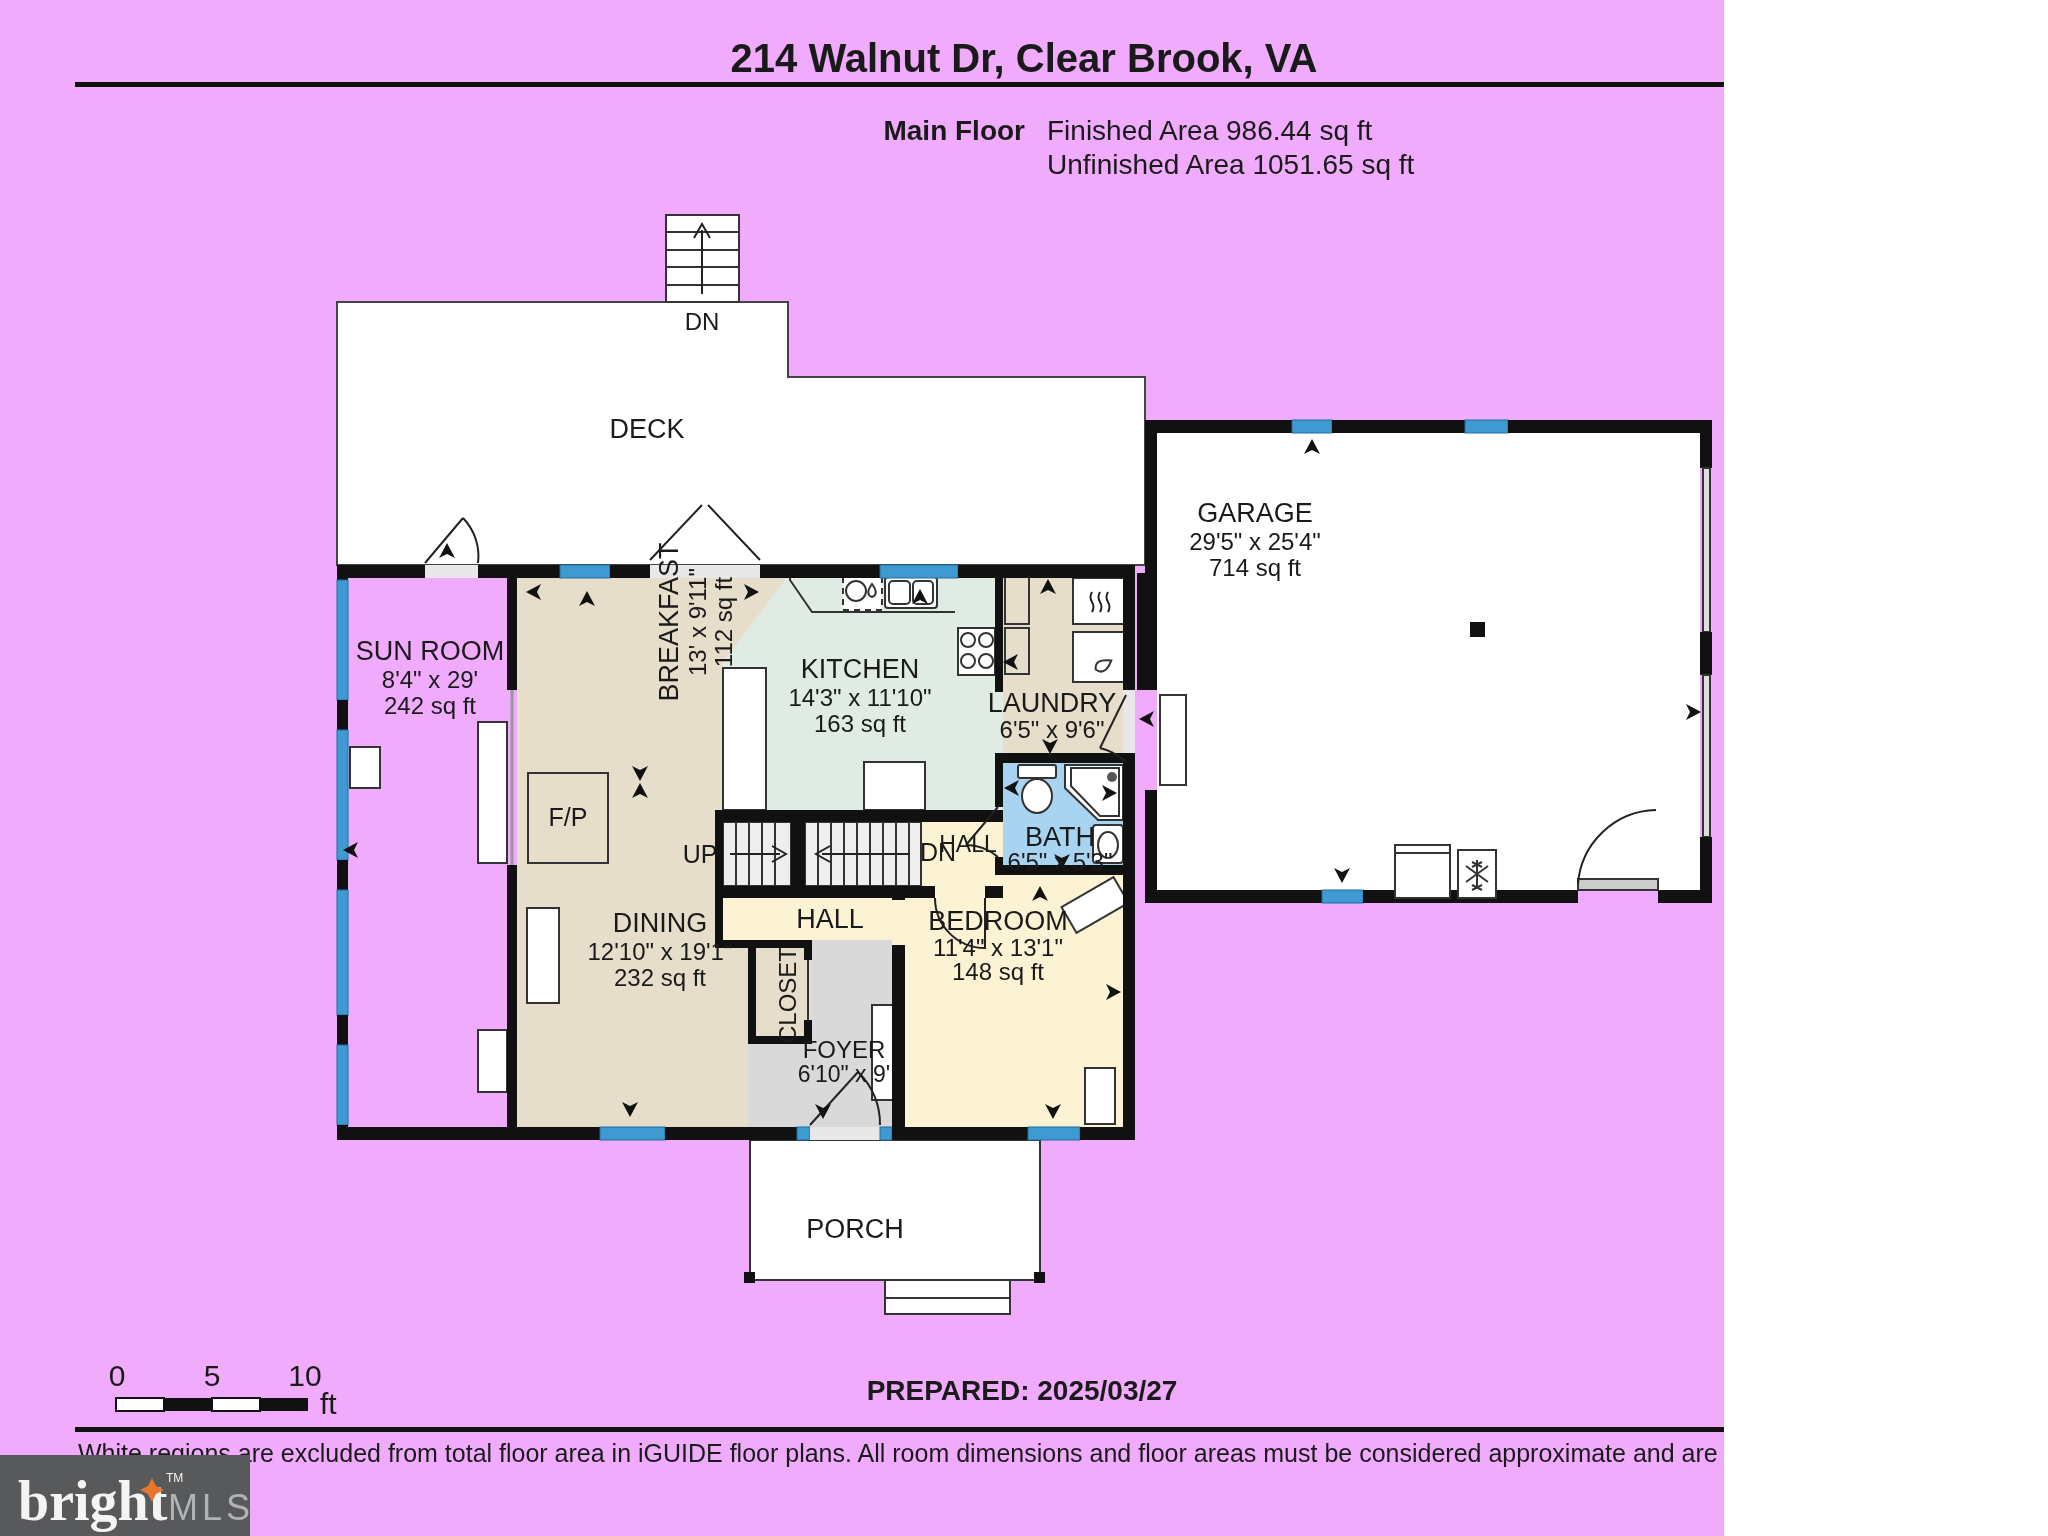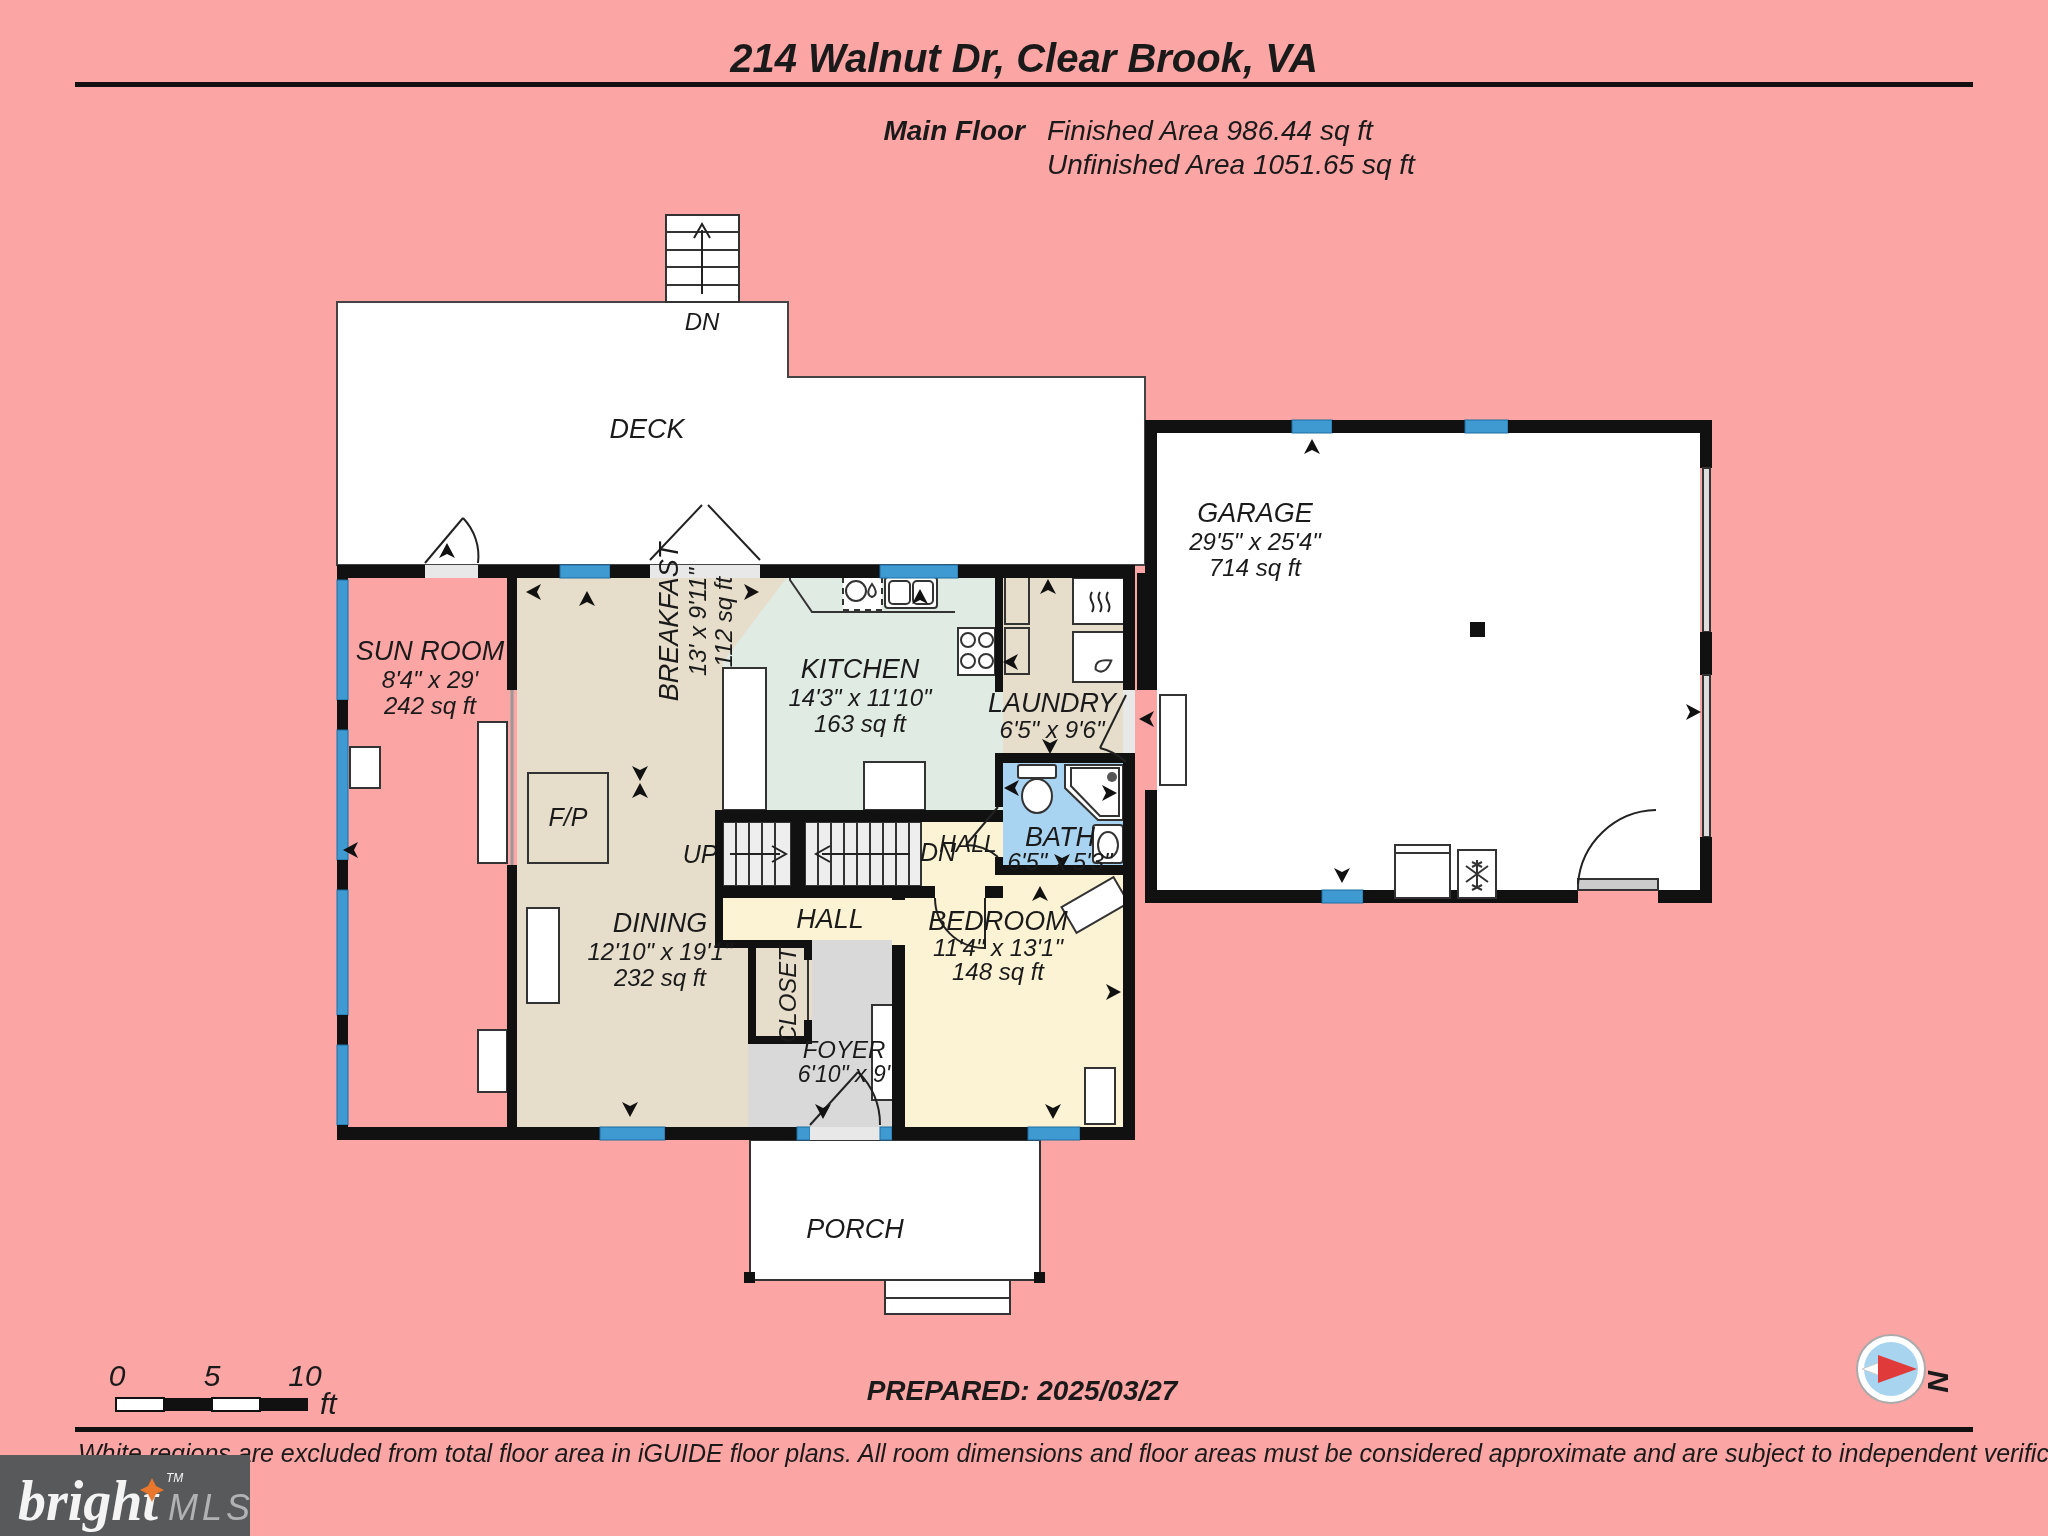--- a/index.html
+++ b/index.html
@@ -1,16 +1,16 @@
 <!DOCTYPE html>
 <html><head>
 <meta charset="utf-8">
 <style>
   html,body{margin:0;padding:0;background:#ffffff;}
-  .canvas{position:relative;width:2048px;height:1536px;background:#fca5a5;overflow:hidden;font-style:italic;}
+  .canvas{position:relative;width:1724px;height:1536px;background:#f0abfc;overflow:hidden;}
   svg{position:absolute;left:0;top:0;}
   text{font-family:"Liberation Sans",sans-serif;fill:#1a1a1a;}
   .title{font-size:40px;font-weight:bold;}
   .hdr{font-size:28px;}
   .hdrb{font-size:28px;font-weight:bold;}
   .rm{font-size:27px;}
   .dim{font-size:24px;}
   .sm{font-size:23px;}
   .tick{font-size:30px;}
   .prep{font-size:28px;font-weight:bold;}

